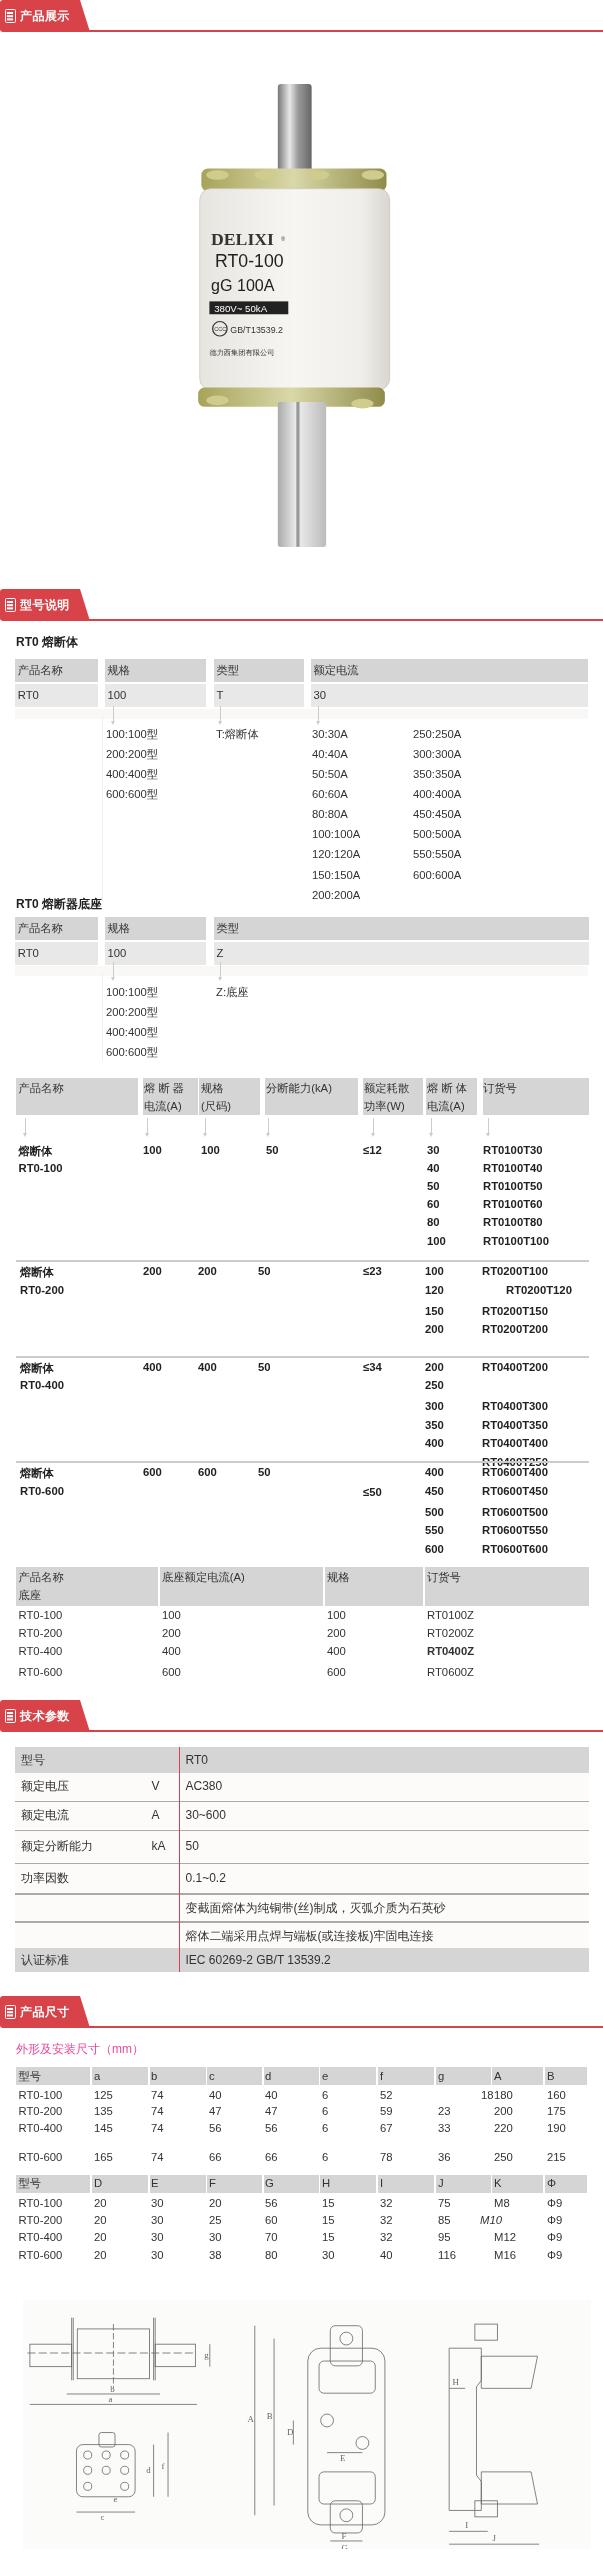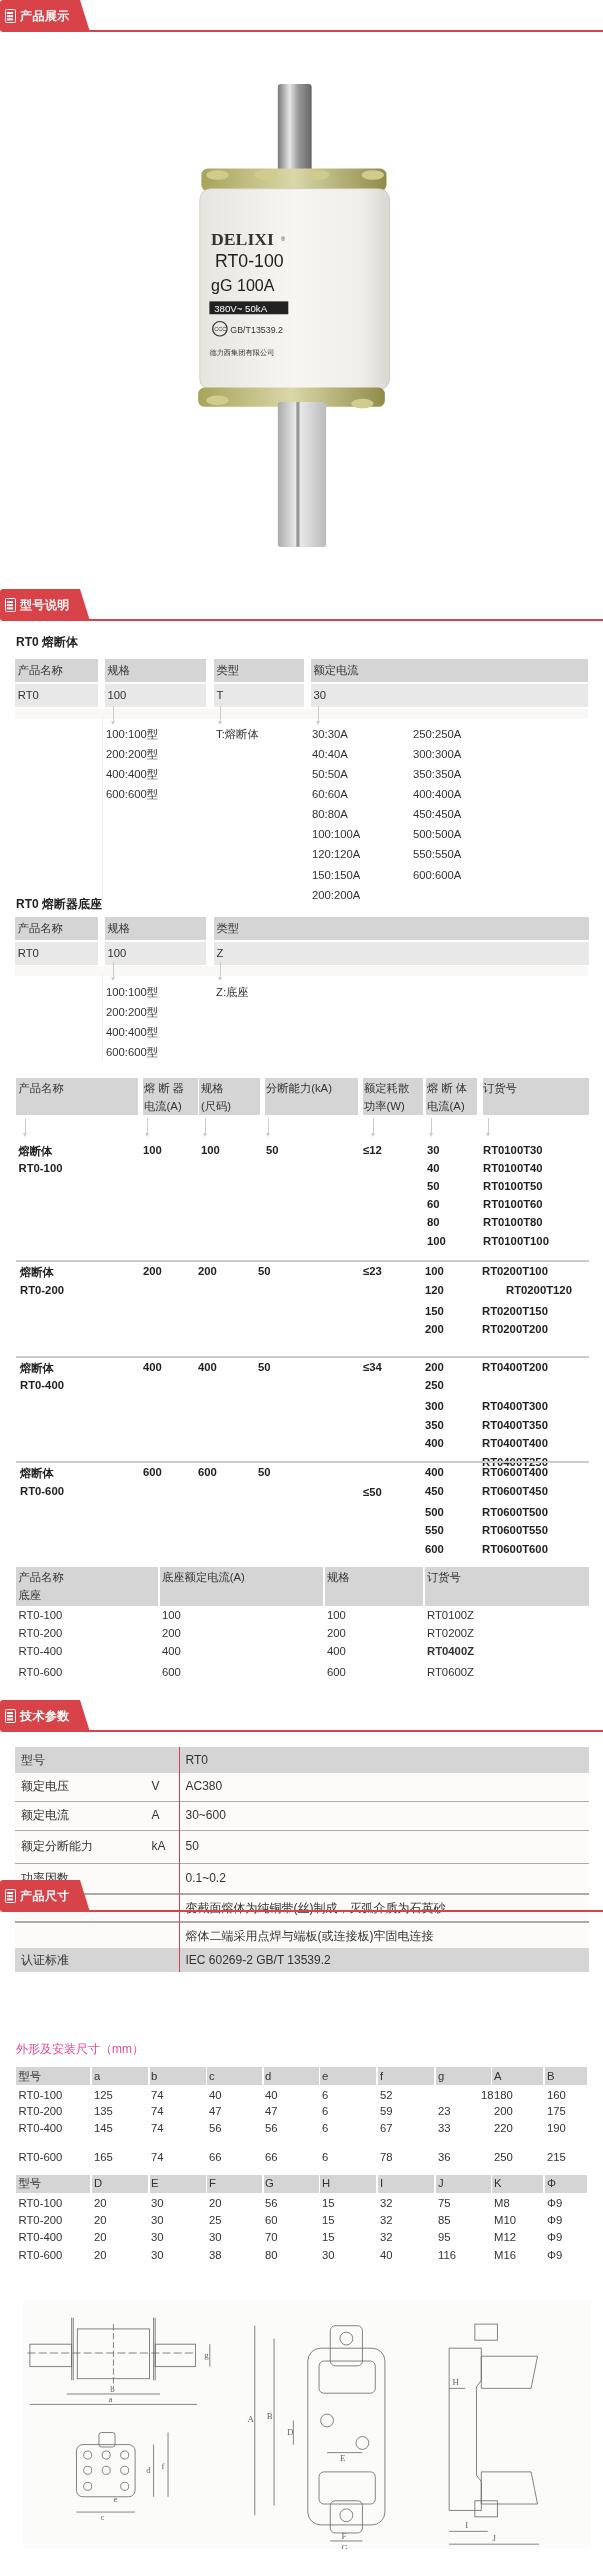--- a/index.html
+++ b/index.html
@@ -375,21 +375,21 @@
     <div class="tt-row" style="top:1923px; background:#fcfbfa; height:26.5px;">
       <span class="v" style="line-height:26.5px;">熔体二端采用点焊与端板(或连接板)牢固电连接</span>
     </div>
     <div class="tt-row" style="top:1948px; background:#d6d5d5; height:24px;">
       <span class="k" style="line-height:24px;">认证标准</span>
       <span class="v" style="line-height:24px;">IEC 60269-2  GB/T 13539.2</span>
     </div>
     <div class="red-v" style="top:1747px; height:225px;"></div>
   </div>
 
-  <div class="sec-head" style="top:1880px;">
+  <div class="sec-head" style="top:1996px;">
     <div class="sec-tab">
       <span class="doc-icon"></span>
       <span class="sec-title">产品尺寸</span>
     </div>
     <div class="sec-line"></div>
   </div>
 
   <div class="dim-title" style="top:2041px;">外形及安装尺寸（mm）</div>
 
   <div>
@@ -502,21 +502,21 @@
     </div>
     <div>
       <div class="dt" style="left:18.5px; top:2212px;">RT0-200</div>
       <div class="dt" style="left:94px; top:2212px;">20</div>
       <div class="dt" style="left:151px; top:2212px;">30</div>
       <div class="dt" style="left:209px; top:2212px;">25</div>
       <div class="dt" style="left:265px; top:2212px;">60</div>
       <div class="dt" style="left:322px; top:2212px;">15</div>
       <div class="dt" style="left:380px; top:2212px;">32</div>
       <div class="dt" style="left:438px; top:2212px;">85</div>
-      <div class="dt" style="left:494px; top:2212px;">M10</div>
+      <div class="dt" style="left:480px; top:2212px;font-style:italic;">M10</div>
       <div class="dt" style="left:547px; top:2212px;">Φ9</div>
     </div>
     <div>
       <div class="dt" style="left:18.5px; top:2229px;">RT0-400</div>
       <div class="dt" style="left:94px; top:2229px;">20</div>
       <div class="dt" style="left:151px; top:2229px;">30</div>
       <div class="dt" style="left:209px; top:2229px;">30</div>
       <div class="dt" style="left:265px; top:2229px;">70</div>
       <div class="dt" style="left:322px; top:2229px;">15</div>
       <div class="dt" style="left:380px; top:2229px;">32</div>

